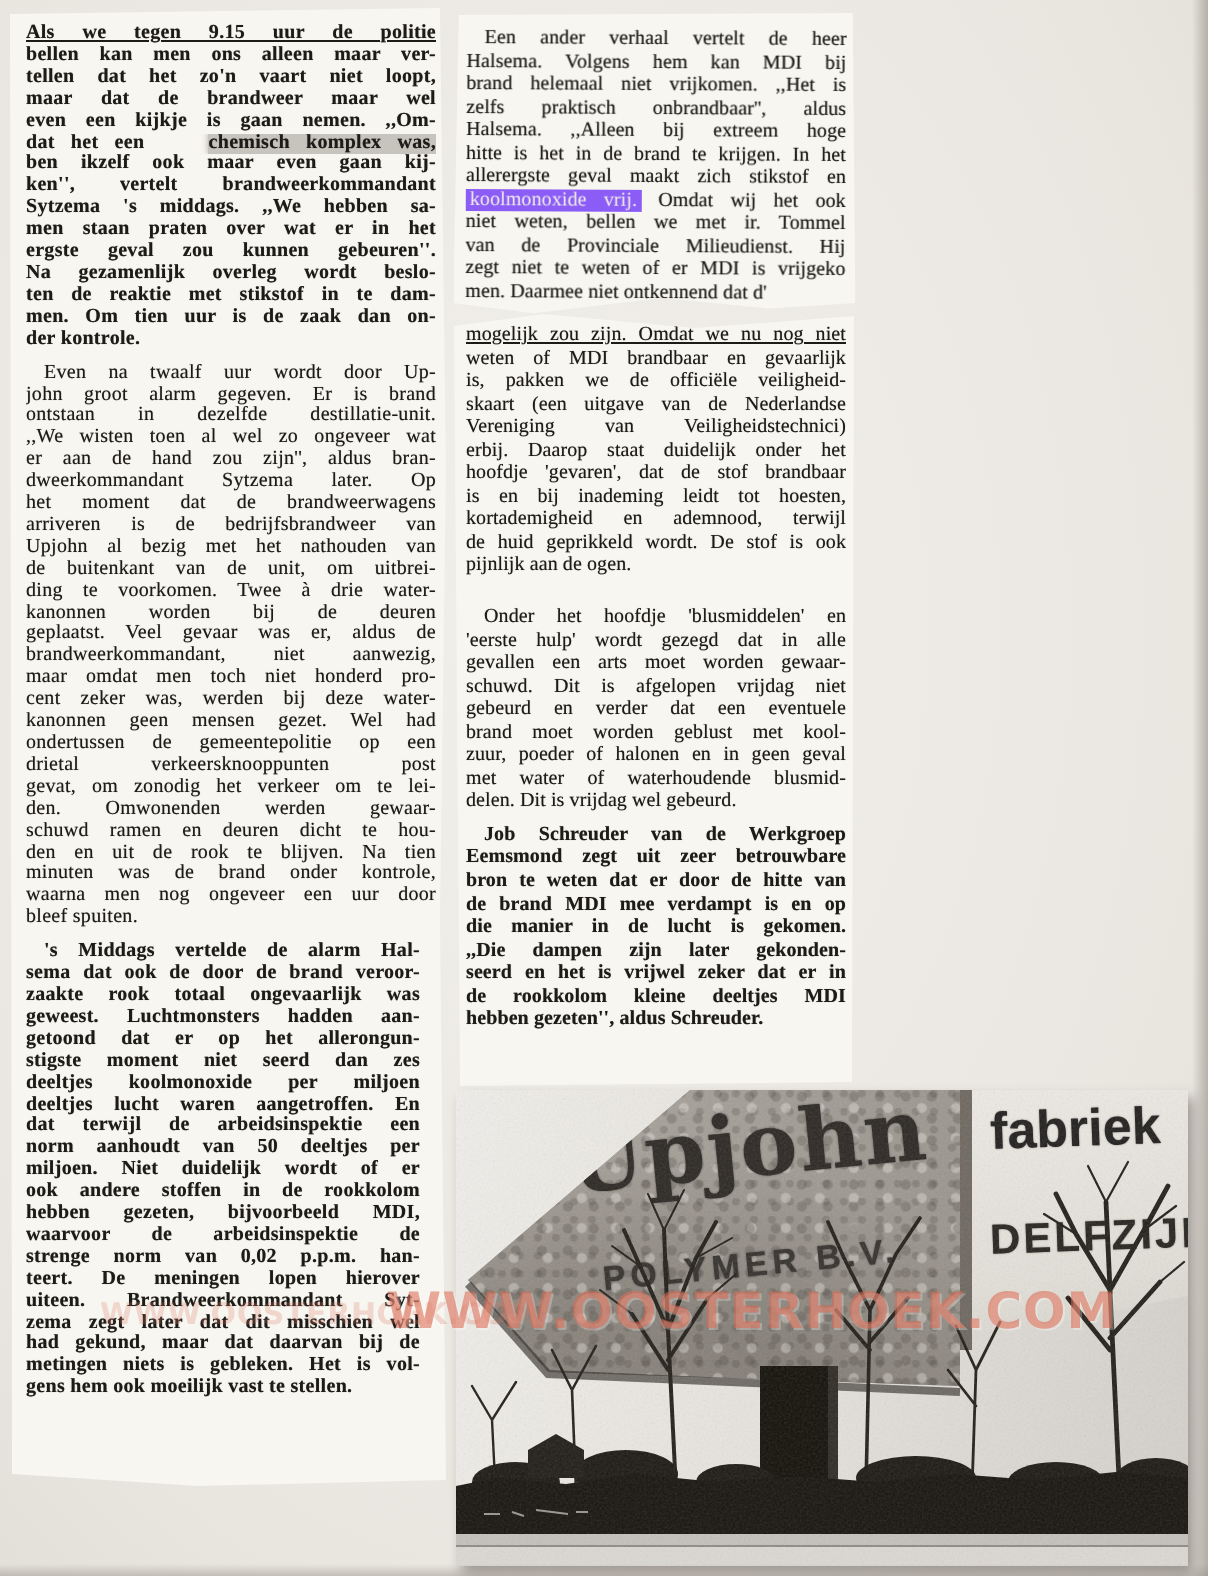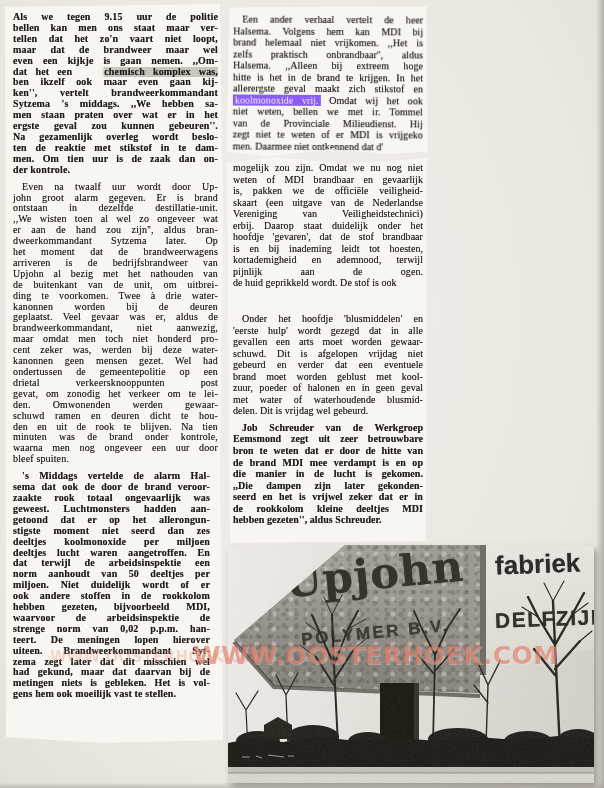--- a/index.html
+++ b/index.html
@@ -14,27 +14,27 @@
     clip-path:polygon(2px 2px,199px 0px,201px 145px,158px 148px,104px 143px,40px 151px,0px 146px);}
   .clip-rb{left:227px;top:155px;width:201px;height:389px;
     clip-path:polygon(0px 8px,45px 2px,120px 9px,200px 3px,199px 386px,3px 388px);}
   .col{position:relative;color:#1d1b18;}
   .col-left{padding:8px 0 0 9px;width:205px;font-size:10px;line-height:10.9px;letter-spacing:.15px;}
   .col-right{padding:8px 0 0 6px;width:190px;font-size:10px;line-height:11.55px;letter-spacing:.05px;}
   .clip-rb .col-right{padding-top:7px;}
   .para{margin:0 0 6px 0;overflow:hidden;}
   .para.bold .tl{font-weight:700;}
   .para.narrow{width:197px;}
-  .para.gapafter{margin-bottom:24px;}
+  .para.gapafter{margin-bottom:14px;}
   .para.gapsmall{margin-bottom:5px;}
   .tl{text-align:justify;text-align-last:justify;white-space:normal;overflow:hidden;
       text-shadow:0 0 .4px rgba(30,26,22,.55);}
   .para .tl:last-child{text-align-last:left;}
   .para .tl:first-child{text-indent:9px;}
-  .para.lead .tl:first-child,.para.cont .tl:first-child{text-indent:0;}
+  .para.lead .tl:first-child,.para.cont .tl:first-child{text-indent:0;text-decoration:underline;}
   .hl-invert{background:#8b5cf6;color:#f3f0e8;padding:0 2px;text-shadow:none;}
   .hl-smudge{background:rgba(95,88,80,.32);box-shadow:0 0 3px rgba(95,88,80,.45);margin-left:24px;}
   
   .photo{position:absolute;left:228px;top:545px;width:366px;height:238px;overflow:hidden;
          background:linear-gradient(100deg,#f0eeea 0%,#e6e3dd 45%,#d3d0ca 100%);
          box-shadow:3px 4px 6px rgba(70,65,58,0.45);}
   .arrow-sign{position:absolute;left:0;top:0;width:366px;height:238px;
      clip-path:polygon(6px 95px,117px 0px,252px 0px,252px 148px,46px 141px);
      background:#a49f97;
      background-image:
@@ -75,21 +75,21 @@
 </style>
 </head>
 <body>
 
 <div class="page">
 
   <div class="clip clip-left">
     <div class="col col-left">
         <div class="para bold lead">
           <div class="tl">Als we tegen 9.15 uur de politie</div>
-          <div class="tl">bellen kan men ons staat maar ver-</div>
+          <div class="tl">bellen kan men ons alleen maar ver-</div>
           <div class="tl">tellen dat het zo'n vaart niet loopt,</div>
           <div class="tl">maar dat de brandweer maar wel</div>
           <div class="tl">even een kijkje is gaan nemen. ,,Om-</div>
           <div class="tl">dat het een <span class="hl-smudge">chemisch komplex was,</span></div>
           <div class="tl">ben ikzelf ook maar even gaan kij-</div>
           <div class="tl">ken'', vertelt brandweerkommandant</div>
           <div class="tl">Sytzema 's middags. ,,We hebben sa-</div>
           <div class="tl">men staan praten over wat er in het</div>
           <div class="tl">ergste geval zou kunnen gebeuren''.</div>
           <div class="tl">Na gezamenlijk overleg wordt beslo-</div>
@@ -175,22 +175,22 @@
         <div class="para cont gapafter">
           <div class="tl">mogelijk zou zijn. Omdat we nu nog niet</div>
           <div class="tl">weten of MDI brandbaar en gevaarlijk</div>
           <div class="tl">is, pakken we de officiële veiligheid-</div>
           <div class="tl">skaart (een uitgave van de Nederlandse</div>
           <div class="tl">Vereniging van Veiligheidstechnici)</div>
           <div class="tl">erbij. Daarop staat duidelijk onder het</div>
           <div class="tl">hoofdje 'gevaren', dat de stof brandbaar</div>
           <div class="tl">is en bij inademing leidt tot hoesten,</div>
           <div class="tl">kortademigheid en ademnood, terwijl</div>
+          <div class="tl">de huid geprikkeld wordt. De stof is ook</div>
           <div class="tl">pijnlijk aan de ogen.</div>
-          <div class="tl">de huid geprikkeld wordt. De stof is ook</div>
         </div>
         <div class="para gapsmall">
           <div class="tl">Onder het hoofdje 'blusmiddelen' en</div>
           <div class="tl">'eerste hulp' wordt gezegd dat in alle</div>
           <div class="tl">gevallen een arts moet worden gewaar-</div>
           <div class="tl">schuwd. Dit is afgelopen vrijdag niet</div>
           <div class="tl">gebeurd en verder dat een eventuele</div>
           <div class="tl">brand moet worden geblust met kool-</div>
           <div class="tl">zuur, poeder of halonen en in geen geval</div>
           <div class="tl">met water of waterhoudende blusmid-</div>

